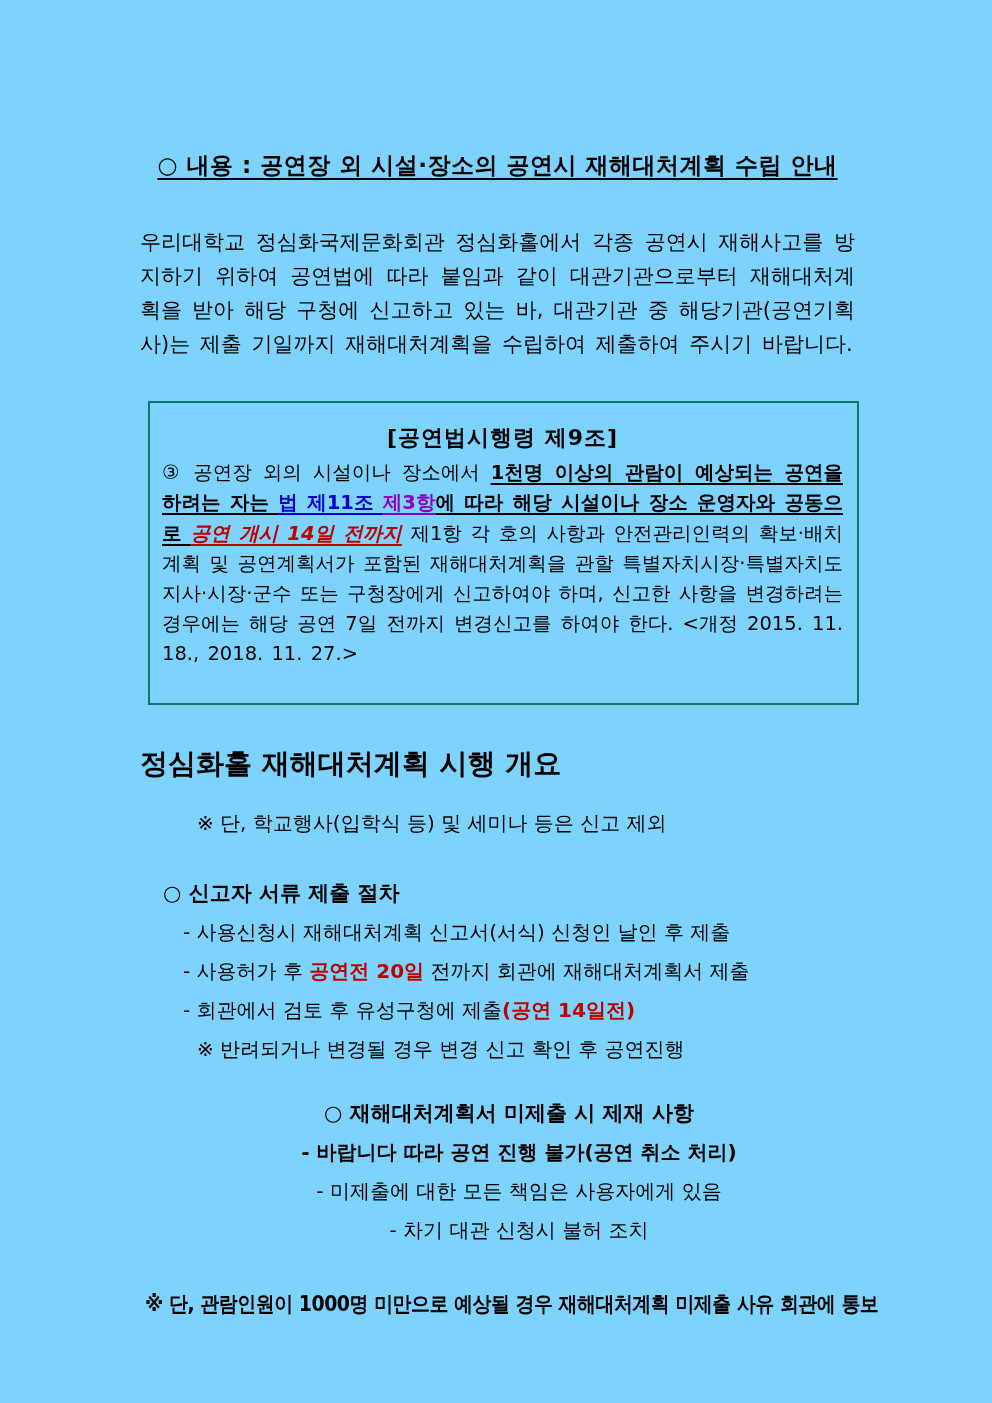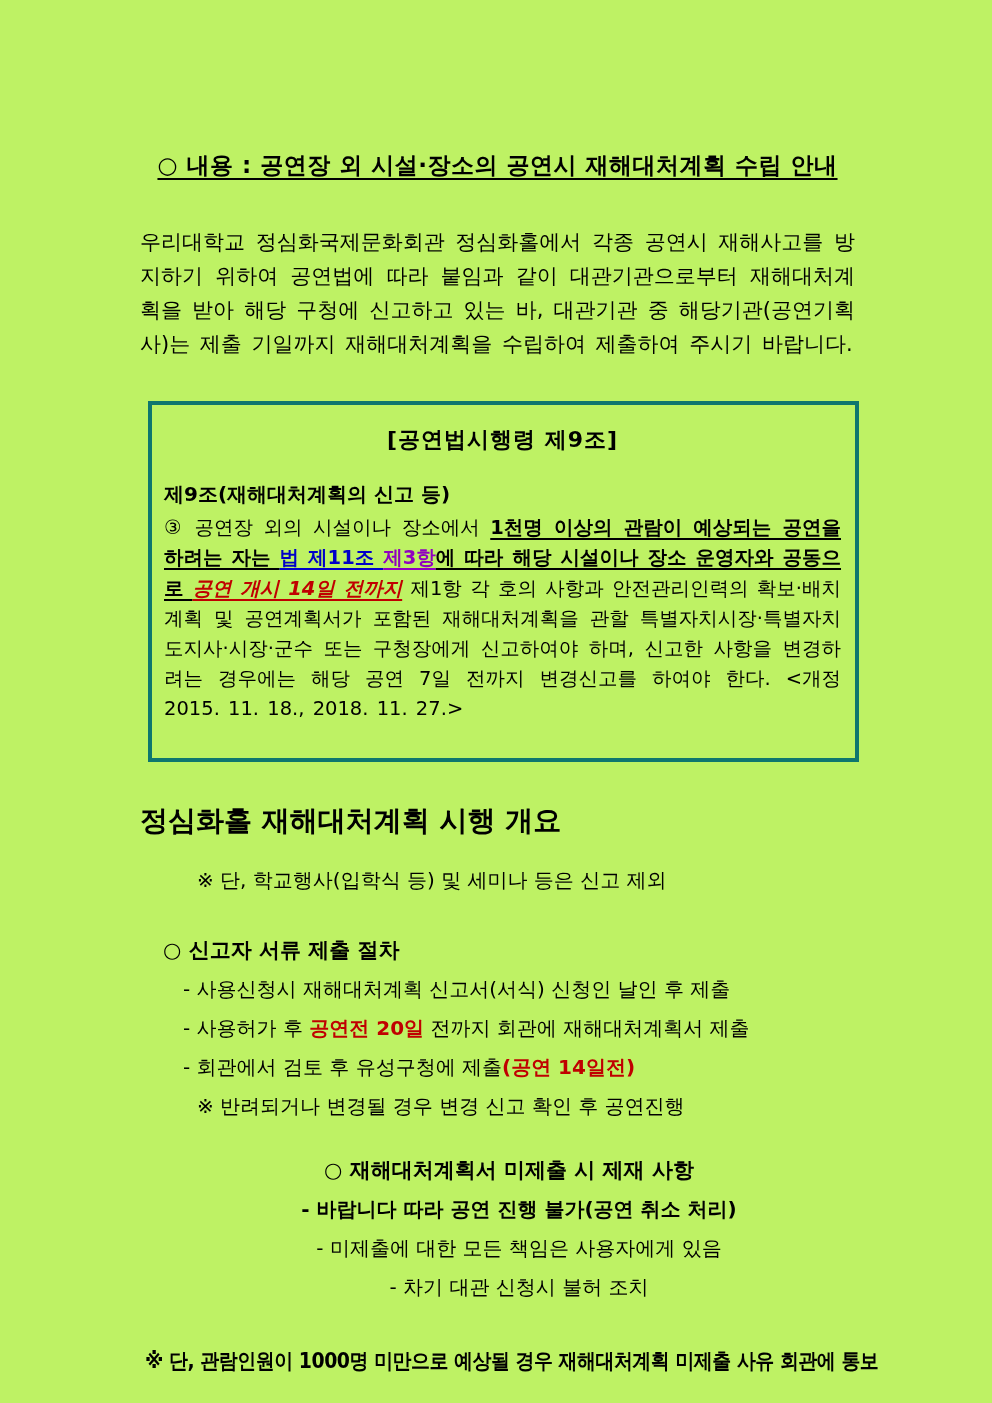--- a/index.html
+++ b/index.html
@@ -5,21 +5,21 @@
   html, body { margin: 0; padding: 0; }
   body {
     background: #ffffff;
     font-family: "DejaVu Sans", "Liberation Sans", sans-serif;
     color: #000000;
   }
   .page {
     position: relative;
     width: 992px;
     height: 1403px;
-    background: #bef264;
+    background: #7dd3fc;
     box-sizing: border-box;
     padding: 150px 137px 0 140px;
     overflow: hidden;
   }
   .doc-title {
     text-align: center;
     font-weight: bold;
     font-size: 23px;
     letter-spacing: 0.5px;
     text-decoration: underline;
@@ -30,21 +30,21 @@
     margin-top: 44px;
     font-size: 21px;
     line-height: 1.62;
     text-align: justify;
     word-spacing: 3px;
   }
   .law-box {
     margin-top: 40px;
     margin-left: 8px;
     margin-right: -4px;
-    border: 4px solid #0f766e;
+    border: 2px solid #0f766e;
     box-sizing: border-box;
     padding: 20px 14px 14px 12px;
   }
   .law-box-title {
     text-align: center;
     font-weight: bold;
     font-size: 22px;
     letter-spacing: 1px;
   }
   .law-heading {
@@ -110,21 +110,20 @@
 <body>
 
 <div class="page">
 
   <div class="doc-title">○ 내용 : 공연장 외 시설·장소의 공연시 재해대처계획 수립 안내</div>
 
   <p class="intro">우리대학교 정심화국제문화회관 정심화홀에서 각종 공연시 재해사고를 방지하기 위하여 공연법에 따라 붙임과 같이 대관기관으로부터 재해대처계획을 받아 해당 구청에 신고하고 있는 바, 대관기관 중 해당기관(공연기획사)는 제출 기일까지 재해대처계획을 수립하여 제출하여 주시기 바랍니다.</p>
 
   <div class="law-box">
     <div class="law-box-title">[공연법시행령 제9조]</div>
-    <div class="law-heading">제9조(재해대처계획의 신고 등)</div>
     <p class="law-clause">
       <span>③ 공연장 외의 시설이나 장소에서 </span><span class="seg-bold-u">1천명 이상의 관람이 예상되는 공연을 하려는 자는 </span><span class="seg-bold-u seg-blue">법 제11조 </span><span class="seg-bold-u seg-purple">제3항</span><span class="seg-bold-u">에 따라 해당 시설이나 장소 운영자와 공동으로 </span><span class="seg-bold-u seg-red">공연 개시 14일 전까지</span><span> 제1항 각 호의 사항과 안전관리인력의 확보·배치계획 및 공연계획서가 포함된 재해대처계획을 관할 특별자치시장·특별자치도지사·시장·군수 또는 구청장에게 신고하여야 하며, 신고한 사항을 변경하려는 경우에는 해당 공연 7일 전까지 변경신고를 하여야 한다.  &lt;개정 2015. 11. 18., 2018. 11. 27.&gt;</span>
     </p>
   </div>
 
   <div class="overview-heading">정심화홀 재해대처계획 시행 개요</div>
 
   <div class="subsection ss-target">
     <div class="sub-note">※ 단, 학교행사(입학식 등) 및 세미나 등은 신고 제외</div>
   </div>

